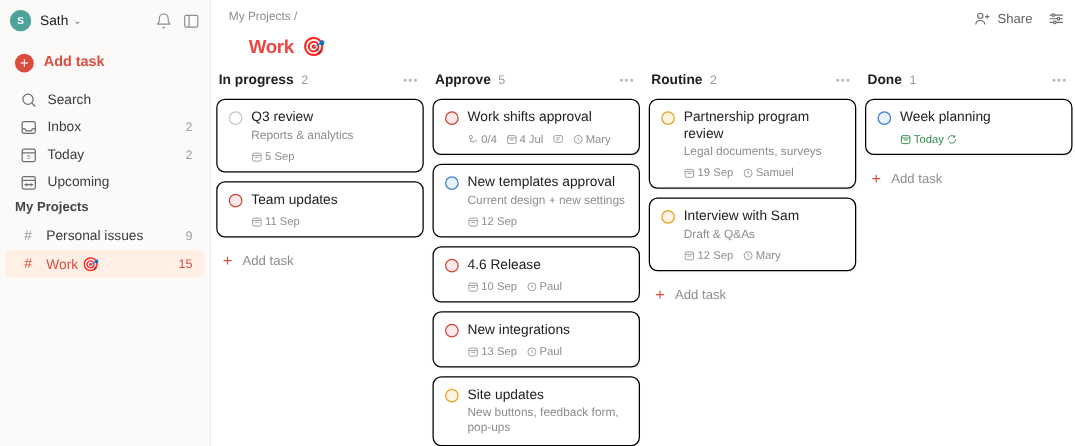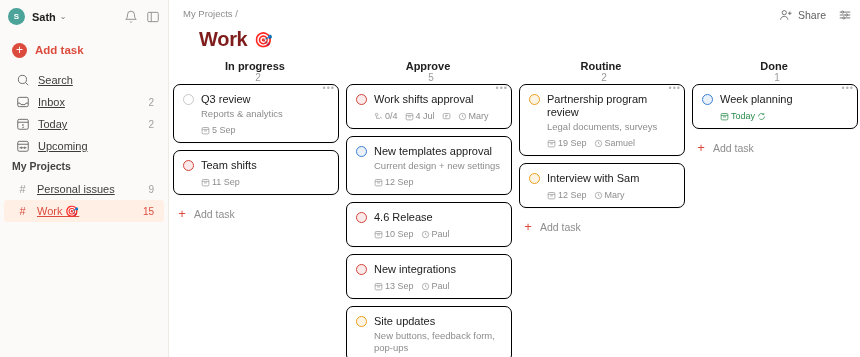--- a/index.html
+++ b/index.html
@@ -25,33 +25,33 @@
     height: 33px; display: flex; align-items: center;
     padding: 0 8px 0 8px;
   }
   .avatar {
     width: 17px; height: 17px; border-radius: 50%;
     background: #4BA39A; color: #fff;
     font-size: 8px; line-height: 17px; text-align: center;
     font-weight: bold; flex: 0 0 17px;
   }
   .sb-user {
-    font-size: 11px; font-weight: bold; color: #202020;
+    font-size: 11px; font-weight: normal; color: #202020;
     margin-left: 7px; white-space: nowrap;
   }
   .chev { margin-left: 4px; color: #777; font-size: 8px; }
   .sb-top-icons { margin-left: auto; display: flex; gap: 8px; align-items: center; }
   .ico { width: 14px; height: 14px; color: #8c8c8c; display:block; }
 
   .sb-row {
     height: 22px; display: flex; align-items: center;
     padding: 0 10px 0 12px; font-size: 11px; color: #3c3c3c;
     cursor: pointer; border-radius: 4px; margin: 0 4px;
   }
-  .sb-row .lbl { margin-left: 8px; white-space: nowrap; text-decoration: underline; }
+  .sb-row .lbl { margin-left: 8px; white-space: nowrap; }
   .sb-row .cnt { margin-left: auto; font-size: 10px; color: #a0a0a0; }
   .sb-addtask {
     height: 26px; display: flex; align-items: center;
     padding: 0 12px; font-size: 11.5px; color: #DC4C3E;
     font-weight: bold; margin-top: 4px; cursor: pointer;
   }
   .sb-addtask .plus {
     width: 15px; height: 15px; border-radius: 50%;
     background: #DC4C3E; color: #fff; font-size: 12px;
     line-height: 14px; text-align: center; flex: 0 0 15px;
@@ -67,40 +67,40 @@
   .sb-row.selected .cnt { color: #DC4C3E; }
   .hash { width: 13px; text-align: center; color: #9b9b9b; font-size: 11px; flex:0 0 13px;}
   .sb-row.selected .hash { color: #DC4C3E; }
   .sb-gap { height: 6px; }
 
   
   .main { flex: 1; position: relative; background: #fff; overflow: hidden; }
   .main-head { padding: 8px 14px 0 14px; position: relative; }
   .breadcrumb { font-size: 9.5px; color: #8d8d8d; }
   .title-row { display: flex; align-items: center; margin-top: 9px; padding-left: 16px; }
-  .title { font-size: 20px; font-weight: bold; letter-spacing: -0.3px; color: #7f1d1d; }
+  .title { font-size: 15px; font-weight: bold; letter-spacing: -0.3px; color: #ef4444; }
   .title-emoji { font-size: 15px; margin-left: 7px; }
 
   .head-right {
     position: absolute; top: 8px; right: 8px;
     display: flex; align-items: flex-start; gap: 12px;
   }
   .share-btn { display: flex; align-items: center; font-size: 10.5px; color: #5f5f5f; cursor: pointer; }
   .share-btn .lbl { margin-left: 5px; }
 
   
   .board {
     display: flex; gap: 7px;
     padding: 9px 0 0 4px;
     height: 290px;
   }
   .column { width: 166px; flex: 0 0 166px; }
   .col-head {
     display: flex; align-items: center;
-    padding: 0 4px 0 2px; height: 18px; margin-bottom: 6px; flex-direction: column;
+    padding: 0 4px 0 2px; height: 18px; margin-bottom: 6px;
   }
   .col-title { font-size: 11px; font-weight: bold; color: #202020; }
   .col-count { font-size: 10px; color: #9a9a9a; margin-left: 6px; }
   .col-menu { margin-left: auto; color: #b5b5b5; font-size: 9px; letter-spacing: 1px; cursor: pointer; }
 
   .card {
     background: #fff;
     border: 1px solid #000000;
     border-radius: 7px;
     padding: 8px 9px 7px 9px;
@@ -290,21 +290,21 @@
                     <line x1="8" y1="13" x2="16" y2="13"></line>
                   </svg>
                 </span>
                 <span>5 Sep</span>
               </span>
             </div>
           </div>
           <div class="card">
             <div class="card-top">
               <span class="pcircle p1"></span>
-              <span class="card-title">Team shifts</span>
+              <span class="card-title">Team updates</span>
             </div>
             <div class="card-meta">
               <span class="meta-item">
                 <span>
                   <svg class="micon" viewBox="0 0 24 24" fill="none" stroke="#9a9a9a" stroke-width="2">
                     <rect x="3" y="4" width="18" height="17" rx="3"></rect>
                     <line x1="3" y1="9" x2="21" y2="9"></line>
                     <line x1="8" y1="13" x2="16" y2="13"></line>
                   </svg>
                 </span>
@@ -482,20 +482,21 @@
                 </span>
                 <span>Samuel</span>
               </span>
             </div>
           </div>
           <div class="card">
             <div class="card-top">
               <span class="pcircle p3"></span>
               <span class="card-title">Interview with Sam</span>
             </div>
+            <div class="card-desc">Draft &amp; Q&amp;As</div>
             <div class="card-meta">
               <span class="meta-item">
                 <span>
                   <svg class="micon" viewBox="0 0 24 24" fill="none" stroke="#9a9a9a" stroke-width="2">
                     <rect x="3" y="4" width="18" height="17" rx="3"></rect>
                     <line x1="3" y1="9" x2="21" y2="9"></line>
                     <line x1="8" y1="13" x2="16" y2="13"></line>
                   </svg>
                 </span>
                 <span>12 Sep</span>

